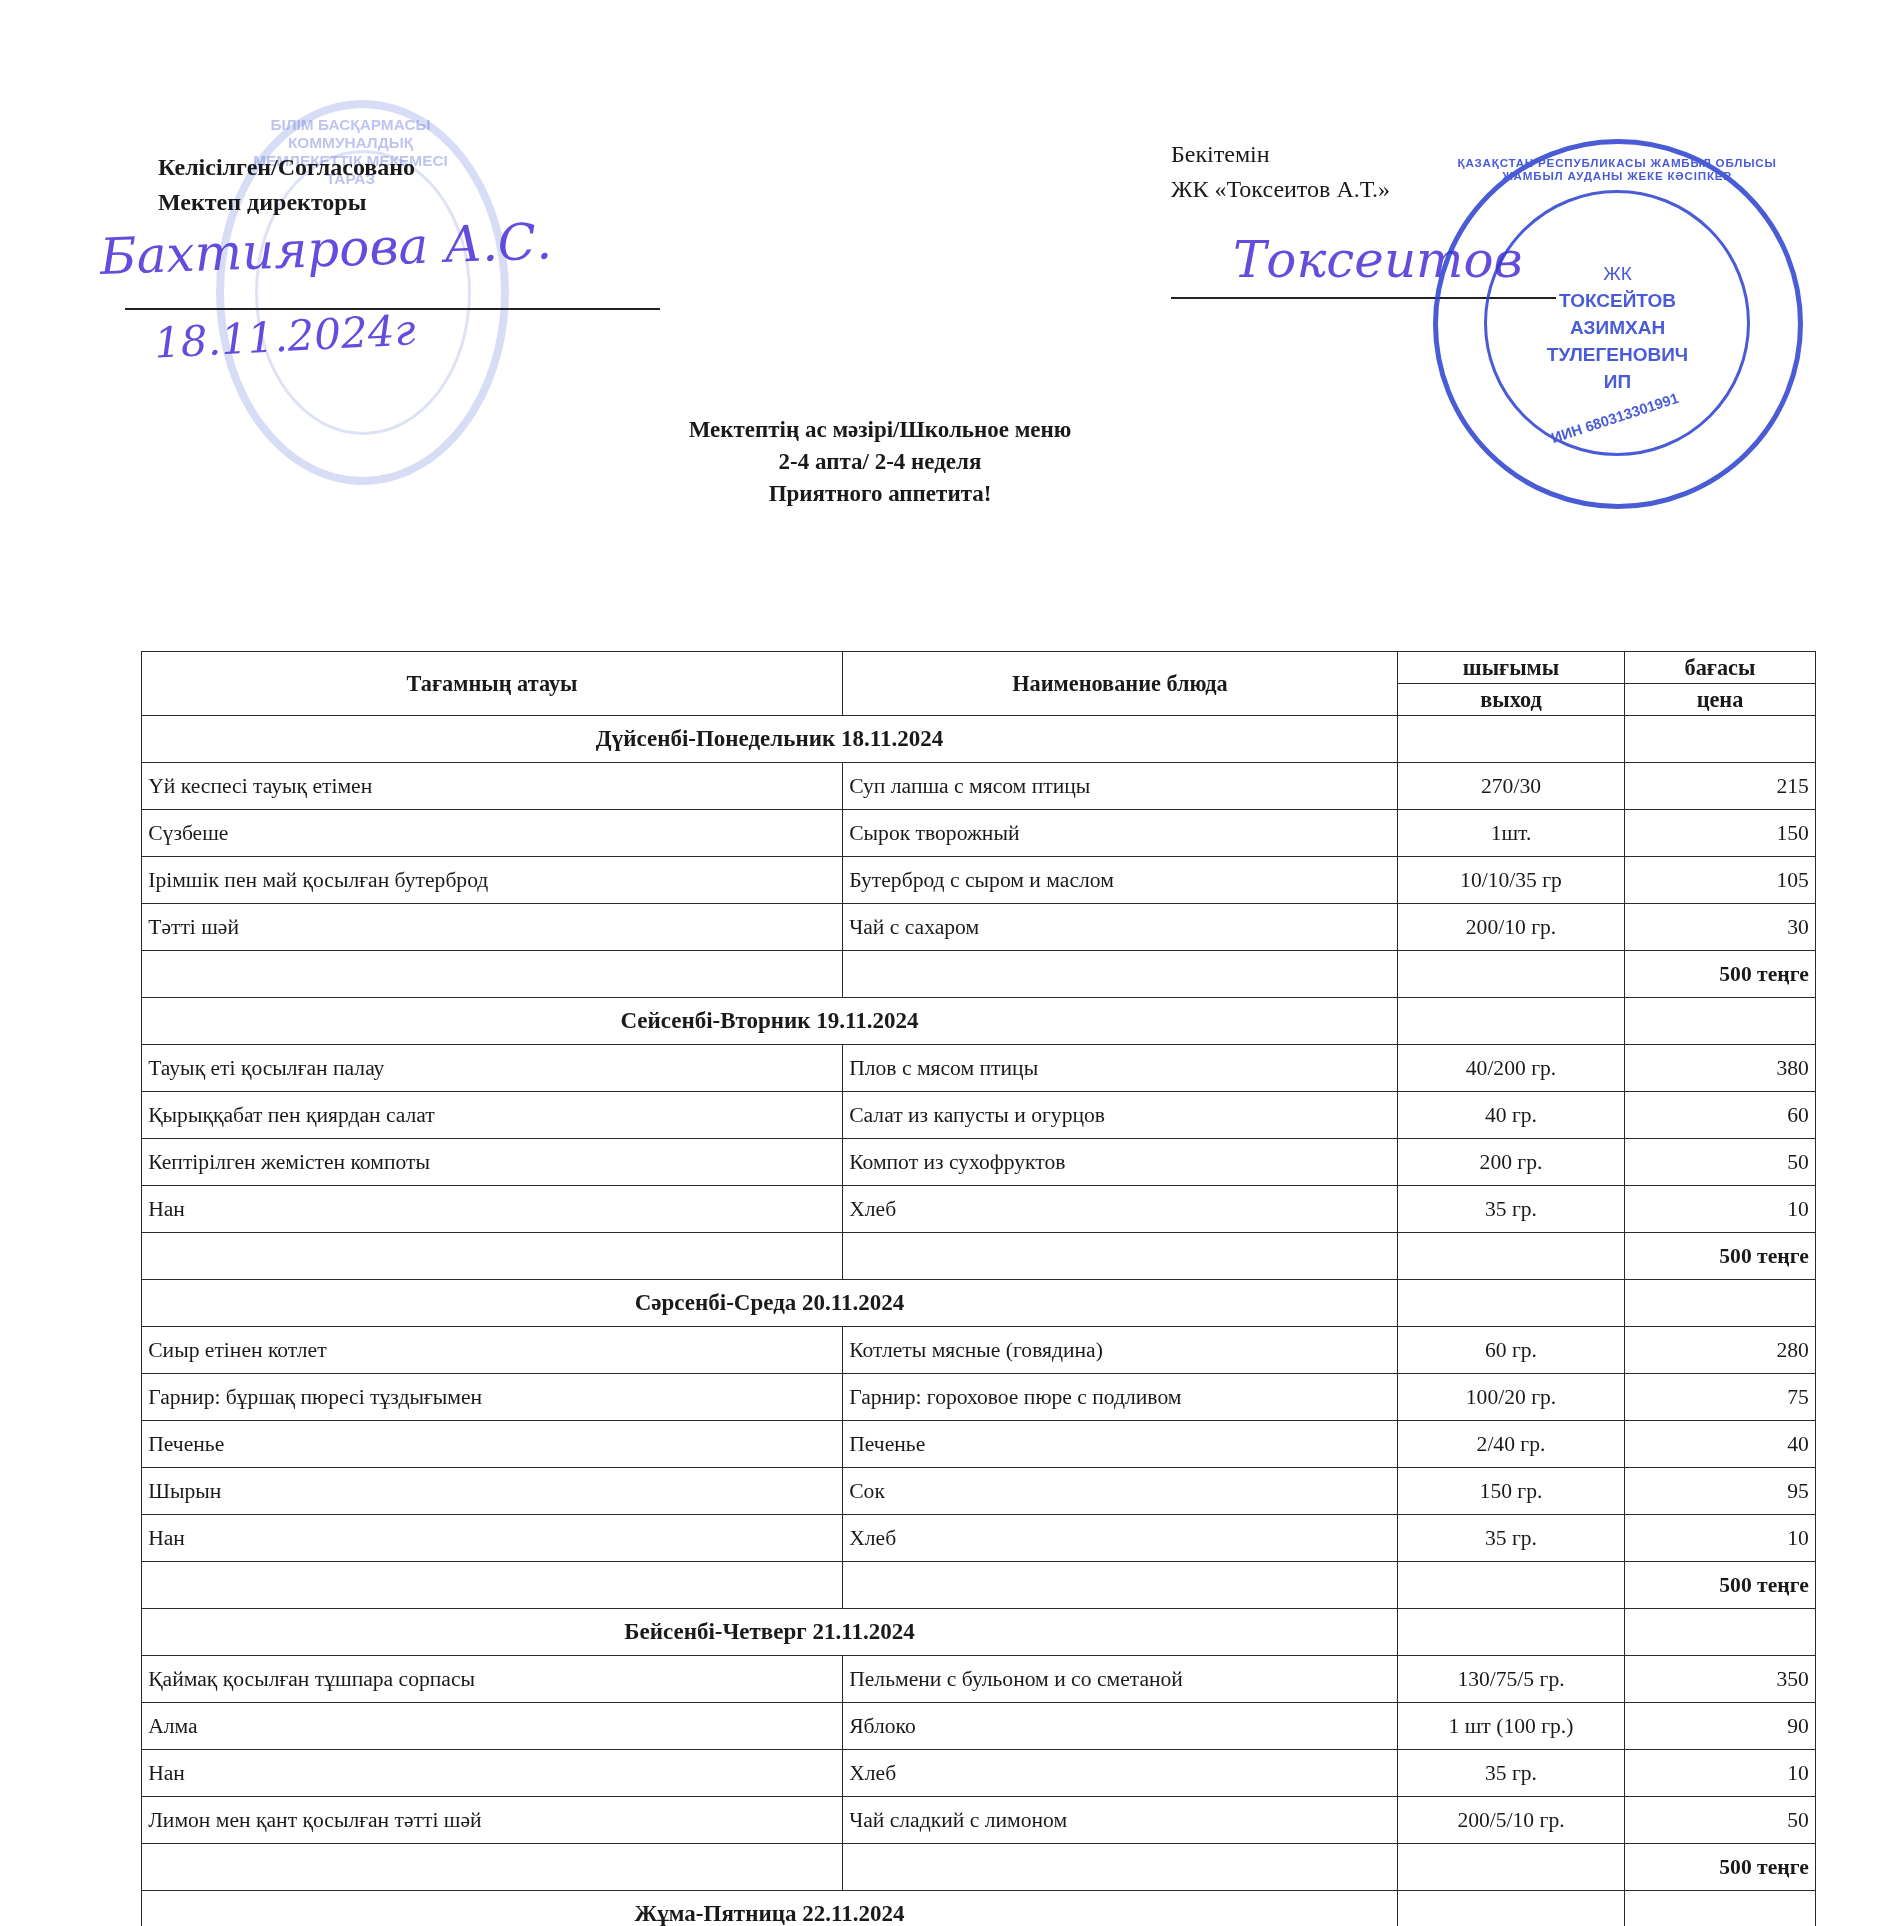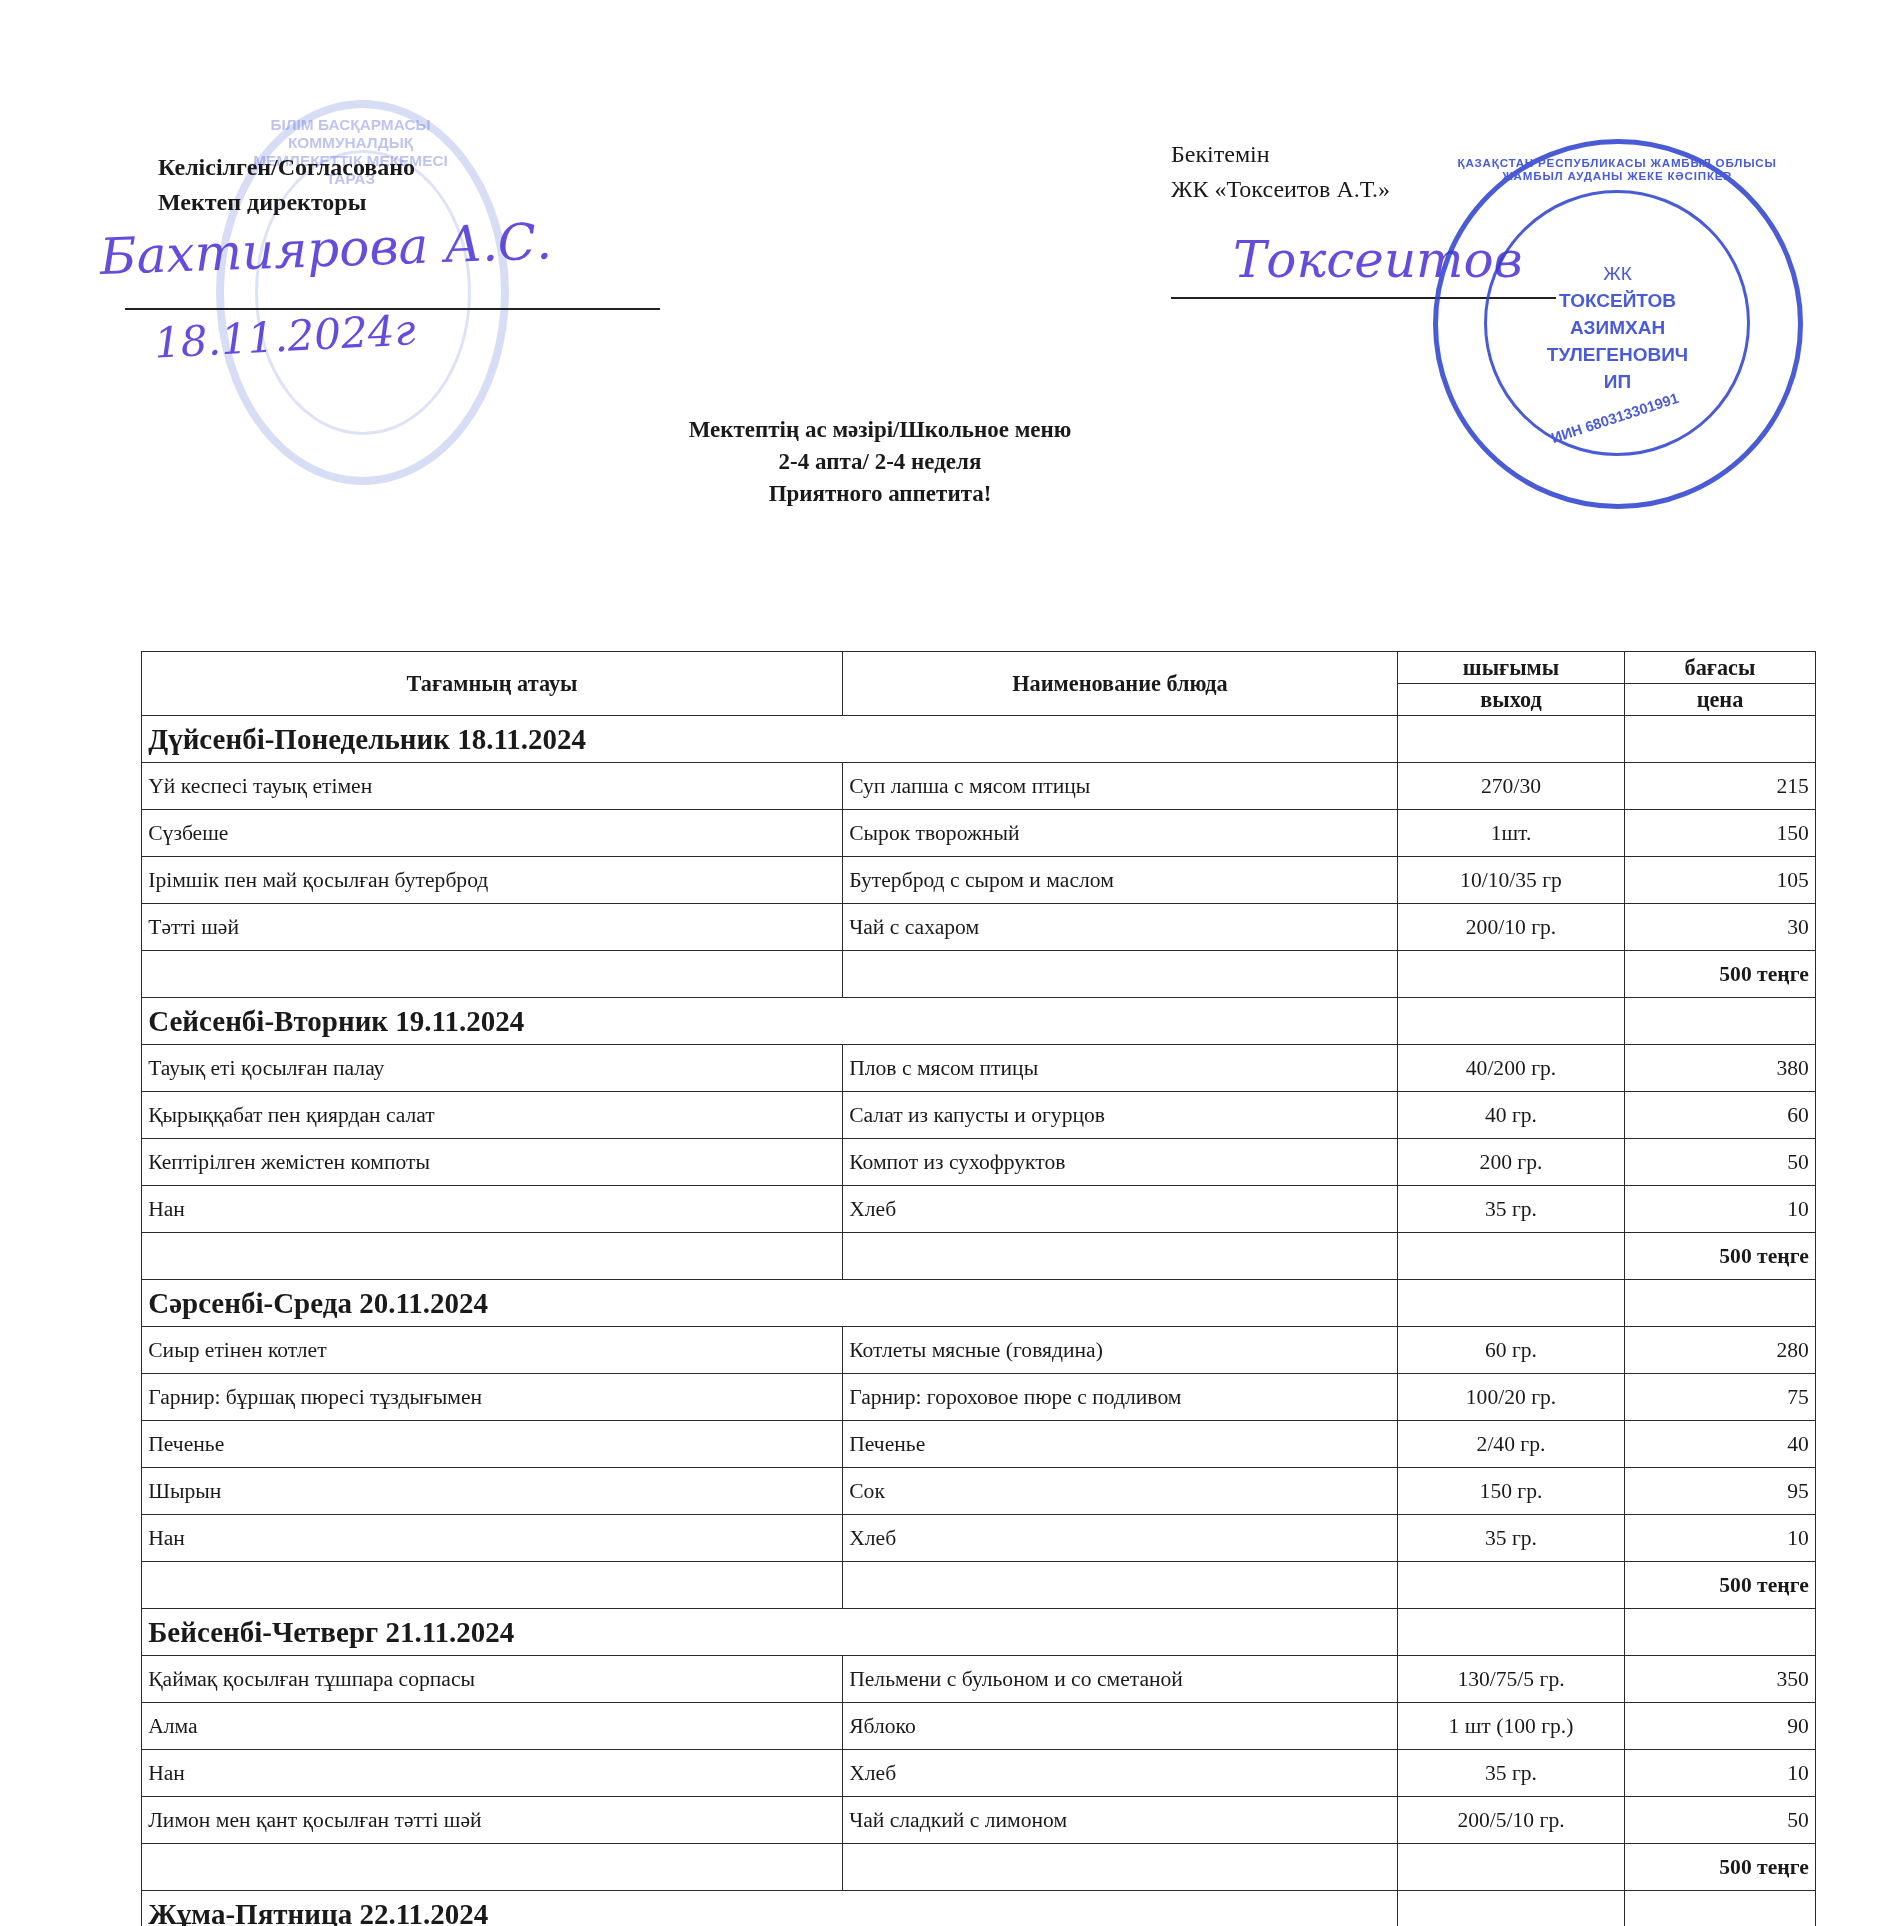--- a/index.html
+++ b/index.html
@@ -6,21 +6,21 @@
   body { width:1896px; height:2687px; position:relative; overflow:hidden; font-family:"Liberation Serif", "DejaVu Serif", serif; color:#1a1a1a; }
   .abs { position:absolute; }
   .hdr-left { left:158px; top:150px; font-size:24px; line-height:35px; font-weight:bold; }
   .hdr-right { left:1171px; top:137px; font-size:24px; line-height:35px; font-weight:normal; }
   .sig-line { position:absolute; height:1.9px; background:#222; }
   .stamp { position:absolute; border-radius:50%; }
   .title-block { left:0; width:1760px; top:414px; text-align:center; font-size:23px; line-height:32px; font-weight:bold; }
   table.menu { position:absolute; left:141px; top:651px; width:1674px; border-collapse:collapse; font-size:21.6px; table-layout:fixed; }
   table.menu td, table.menu th { border:1.9px solid #2a2a2a; padding:0 6.2px; height:46px; vertical-align:middle; }
   table.menu th { font-weight:bold; font-size:22.3px; text-align:center; height:42px; }
-  table.menu td.day { font-weight:bold; font-size:29px; }
+  table.menu td.day { text-align:center; font-weight:bold; font-size:23px; }
   table.menu td.num { text-align:center; }
   table.menu td.price { text-align:right;margin-left:40px; }
   table.menu td.total { text-align:right; font-weight:bold; }
   .stamp-text { font-family:"Liberation Sans", "DejaVu Sans", sans-serif; font-weight:bold; text-align:center; color:#2b3fd0; }
 </style>
 </head>
 <body>
 
 <div class="stamp" style="left:216px; top:100px; width:293px; height:385px; border:8.5px solid rgba(143,158,230,0.35); box-sizing:border-box;">
   <div class="stamp" style="left:31px; top:42px; width:216px; height:285px; border:3.9px solid rgba(143,158,230,0.3); box-sizing:border-box;"></div>

